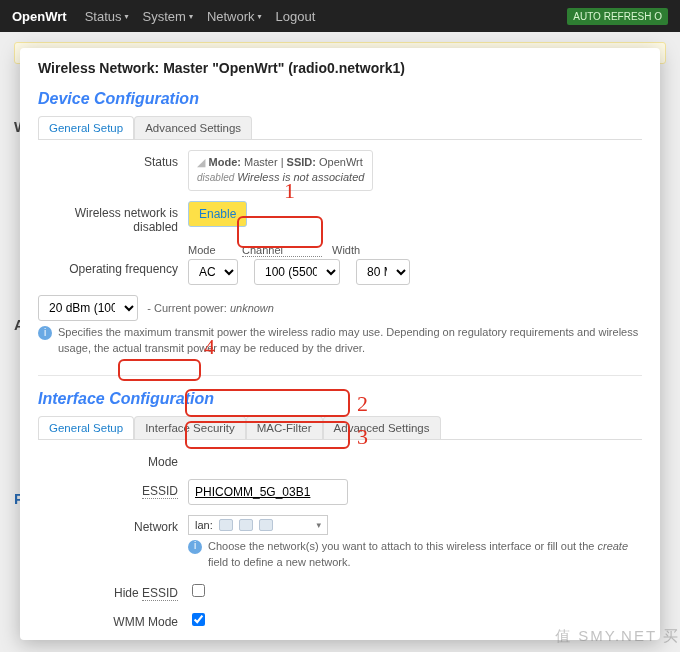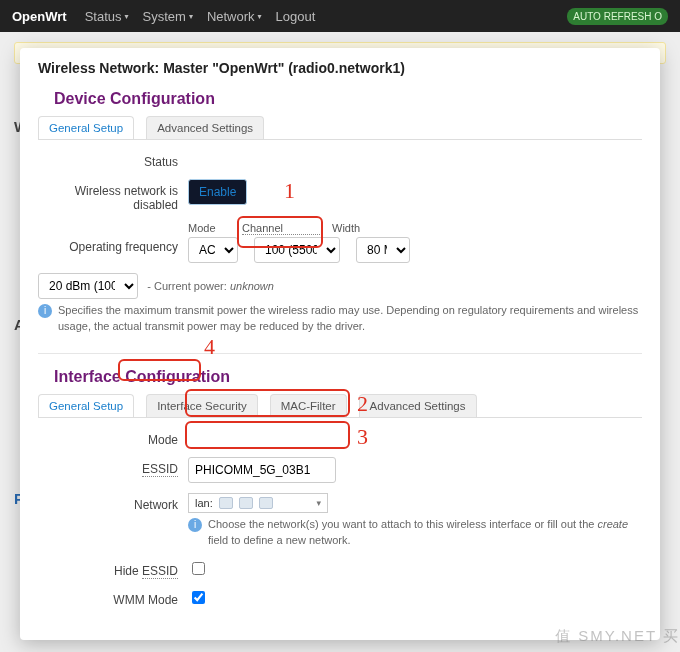--- a/index.html
+++ b/index.html
@@ -21,64 +21,64 @@
     display: flex;
     align-items: center;
     padding: 0 12px;
     font-size: 13px;
   }
   .brand { color: #fff; font-weight: bold; margin-right: 18px; }
   .nav-item { margin-right: 14px; color: #bbb; display: flex; align-items: center; gap: 3px; }
   .caret { font-size: 8px; }
   .auto-badge {
     margin-left: auto; background: #2e7d32; color: #d8f5d0;
-    padding: 3px 6px; border-radius: 8px; font-size: 10px;
+    padding: 3px 6px; border-radius: 2px; font-size: 10px;
   }
   .page-bg {
     position: absolute; top: 32px; left: 0; right: 0; bottom: 0;
     background: #eee;
     padding: 10px 14px;
   }
   .hint-strip {
     background: #fffbe6; border: 1px solid #f5e6a0; height: 22px; border-radius: 3px;
   }
   .modal {
     position: absolute;
     left: 20px; right: 20px; top: 48px; bottom: 12px;
     background: #fff;
     border-radius: 4px;
     box-shadow: 0 4px 20px rgba(0,0,0,0.25);
     padding: 12px 18px 8px 18px;
     display: flex; flex-direction: column;
   }
   .modal-title { font-size: 14px; font-weight: bold; margin: 0 0 10px 0; color: #222; }
-  .section-title { font-size: 16px; font-weight: bold; margin: 4px 0 8px 16px; color: #701a75; }
+  .section-title { font-size: 16px; font-weight: bold; margin: 4px 0 8px 0; color: #3b82f6; font-style: italic; }
   .tabs {
-    display: flex; gap: 12px; border-bottom: 1px solid #ddd; margin-bottom: 10px;
+    display: flex; gap: 0; border-bottom: 1px solid #ddd; margin-bottom: 10px;
   }
   .tab {
     background: #f0f0f0; border: 1px solid #ddd; border-bottom: none;
     border-radius: 4px 4px 0 0; padding: 5px 10px; color: #555; font-size: 11.5px;
     cursor: pointer;
   }
   .tab.active { background: #fff; color: #1b7fcc; }
   .form-row { display: flex; align-items: flex-start; margin-bottom: 10px; }
   .form-label {
     width: 150px; text-align: right; padding-right: 10px; padding-top: 5px;
     color: #444; font-size: 12px;
   }
   .form-label .dotted { border-bottom: 1px dotted #888; }
   .form-body { flex: 1; }
   .status-box {
     border: 1px solid #ddd; border-radius: 3px; padding: 4px 8px; display: inline-block;
     font-size: 11px; color: #555; line-height: 1.4;
   }
   .disabled-tag { font-style: italic; color: #888; font-size: 10px; }
   .btn {
-    border: 1px solid #bbb; background: #0f172a; border-radius: 3px;
+    border: 1px solid #bbb; background: #fde047; border-radius: 3px;
     padding: 5px 10px; font-size: 12px; cursor: pointer; color: #333;
   }
   .btn.blue { color: #1b7fcc; border-color: #a9cde8; }
   select, input[type=text] {
     border: 1px solid #ccc; border-radius: 3px; padding: 4px 6px;
     font-size: 12px; background: #fff; height: 26px;
   }
   .freq-header { display: flex; gap: 10px; font-size: 11px; color: #555; margin-bottom: 2px; }
   .freq-header span:nth-child(1){ width: 44px; }
   .freq-header span:nth-child(2){ width: 80px; }
@@ -151,20 +151,29 @@
   <div class="modal-title">Wireless Network: Master "OpenWrt" (radio0.network1)</div>
   <div class="section-title">Device Configuration</div>
 
   <div class="tabs">
     <div class="tab active">General Setup</div>
     <div class="tab">Advanced Settings</div>
   </div>
 
   <div class="form-row">
     <div class="form-label">Status</div>
+    <div class="form-body">
+      <div class="status-box">
+        <span style="color:#bbb;">◢</span>
+        <b>Mode:</b> <span>Master</span> |
+        <b>SSID:</b> <span>OpenWrt</span><br>
+        <span class="disabled-tag">disabled</span>
+        <span class="italic">Wireless is not associated</span>
+      </div>
+    </div>
   </div>
 
   <div class="form-row">
     <div class="form-label">Wireless network is disabled</div>
     <div class="form-body">
       <button class="btn blue">Enable</button>
     </div>
   </div>
 
   <div class="form-row">
@@ -207,21 +216,21 @@
     <div class="tab">Advanced Settings</div>
   </div>
 
   <div class="form-row">
     <div class="form-label">Mode</div>
   </div>
 
   <div class="form-row">
     <div class="form-label"><span class="dotted">ESSID</span></div>
     <div class="form-body">
-      <input type="text" style="width: 148px;" value="PHICOMM_5G_03B1">
+      <input type="text" style="width: 160px; text-decoration: underline;" value="PHICOMM_5G_03B1">
     </div>
   </div>
 
   <div class="form-row">
     <div class="form-label">Network</div>
     <div class="form-body">
       <div class="net-pill">
         <span>lan:</span>
         <span class="mini-icon"></span>
         <span class="mini-icon"></span>

